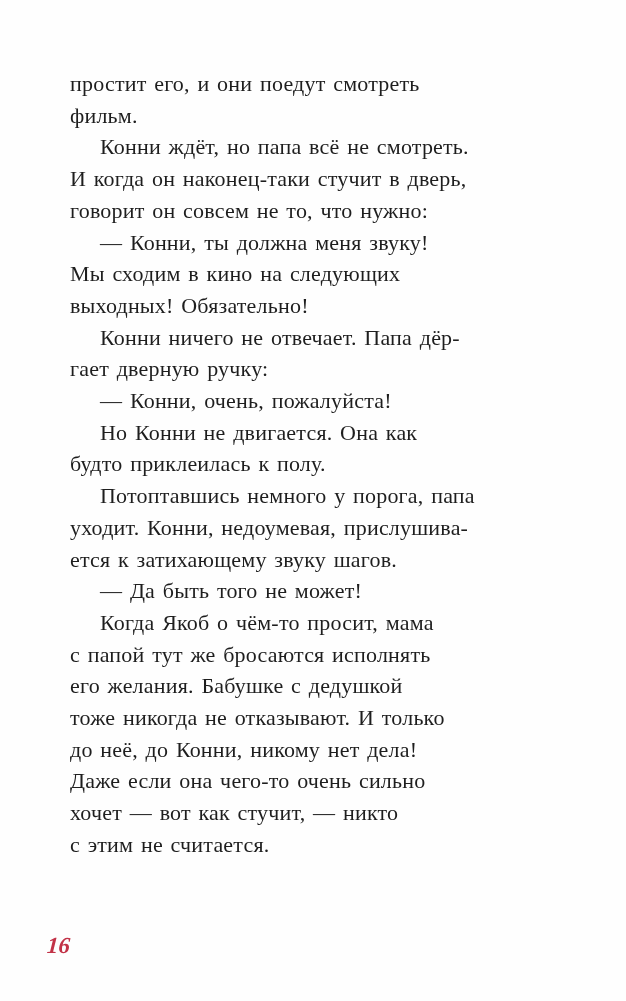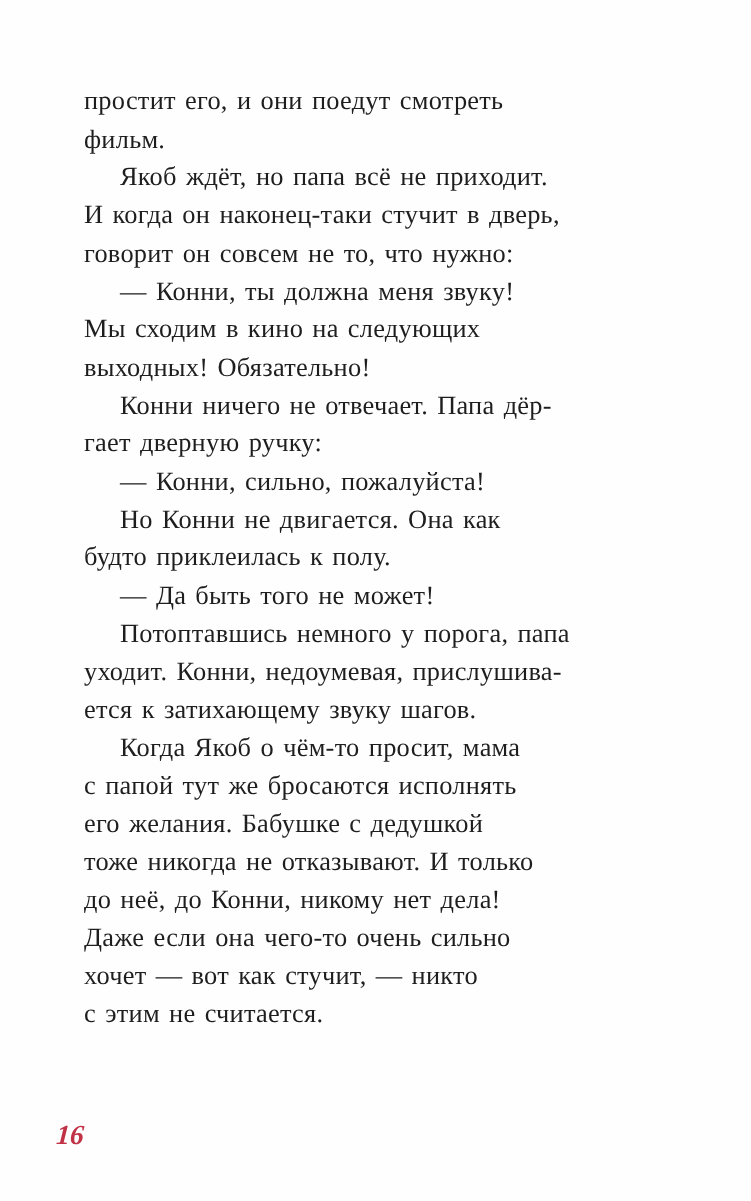--- a/index.html
+++ b/index.html
@@ -46,35 +46,35 @@
   }
 </style>
 </head>
 <body>
 
 <div class="book-page">
 
   <div class="text-block">
     <p class="para">простит его, и они поедут смотреть
 фильм.</p>
-    <p class="para indent">Якоб ждёт, но папа всё не приходит.
+    <p class="para indent">Конни ждёт, но папа всё не смотреть.
 И когда он наконец-таки стучит в дверь,
 говорит он совсем не то, что нужно:</p>
     <p class="para indent">— Конни, ты должна меня звуку!
 Мы сходим в кино на следующих
 выходных! Обязательно!</p>
     <p class="para indent">Конни ничего не отвечает. Папа дёр-
 гает дверную ручку:</p>
-    <p class="para indent">— Конни, сильно, пожалуйста!</p>
+    <p class="para indent">— Конни, очень, пожалуйста!</p>
     <p class="para indent">Но Конни не двигается. Она как
 будто приклеилась к полу.</p>
-    <p class="para indent">— Да быть того не может!</p>
     <p class="para indent">Потоптавшись немного у порога, папа
 уходит. Конни, недоумевая, прислушива-
 ется к затихающему звуку шагов.</p>
+    <p class="para indent">— Да быть того не может!</p>
     <p class="para indent">Когда Якоб о чём-то просит, мама
 с папой тут же бросаются исполнять
 его желания. Бабушке с дедушкой
 тоже никогда не отказывают. И только
 до неё, до Конни, никому нет дела!
 Даже если она чего-то очень сильно
 хочет — вот как стучит, — никто
 с этим не считается.</p>
   </div>
 

